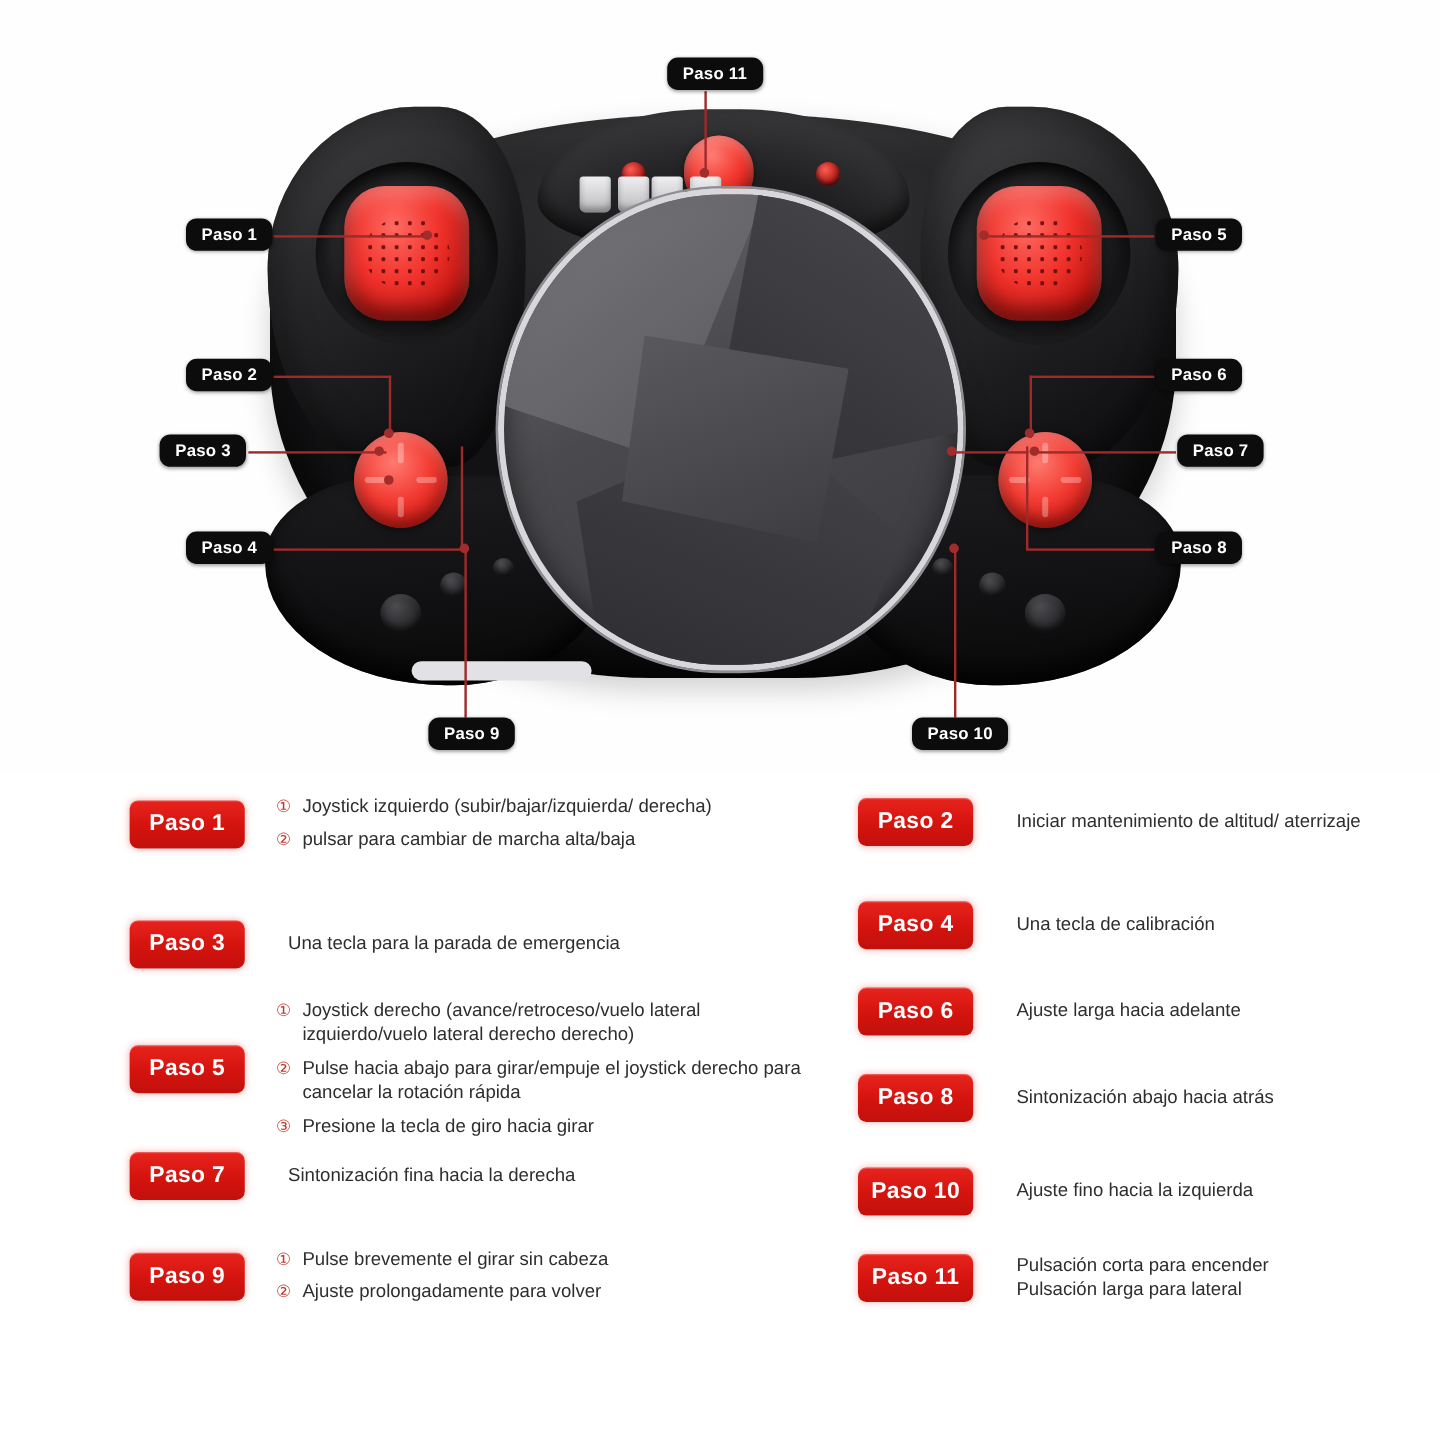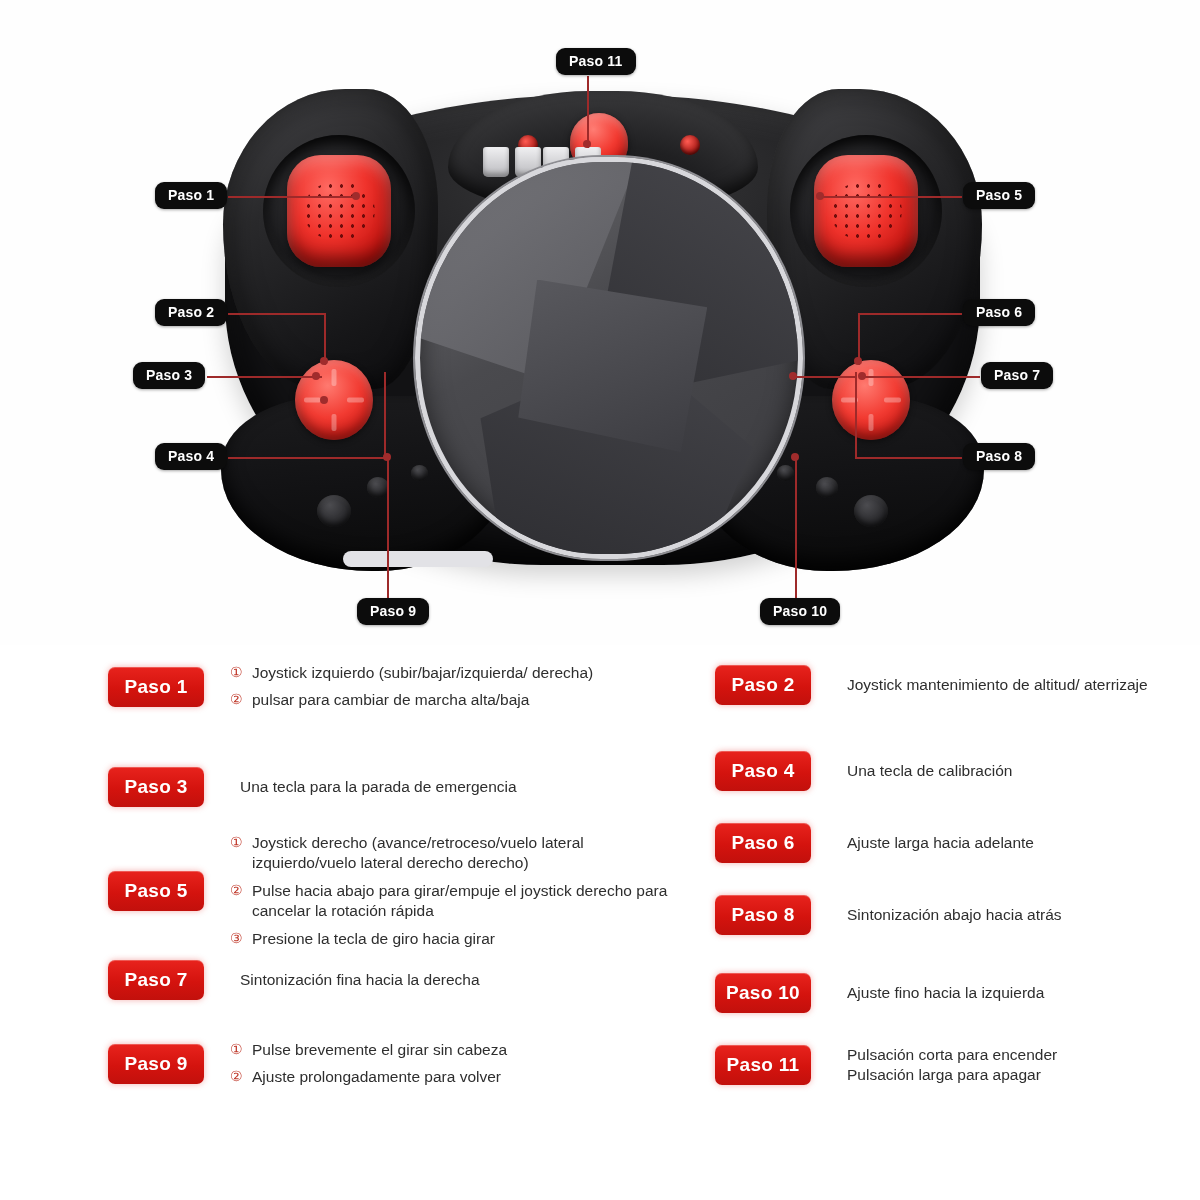--- a/index.html
+++ b/index.html
@@ -404,21 +404,21 @@
             <span class="txt">Ajuste prolongadamente para volver</span>
           </div>
         </div>
       </div>
     </div>
   <div class="col right" id="col-right">
       <div class="entry" style="top: 20px;">
         <div class="badge">Paso 2</div>
         <div class="desc plain">
           <div class="line">
-            <span class="txt">Joystick mantenimiento de altitud/ aterrizaje</span>
+            <span class="txt">Iniciar mantenimiento de altitud/ aterrizaje</span>
           </div>
         </div>
       </div>
       <div class="entry" style="top: 106px;">
         <div class="badge">Paso 4</div>
         <div class="desc plain">
           <div class="line">
             <span class="txt">Una tecla de calibración</span>
           </div>
         </div>
@@ -447,18 +447,18 @@
           </div>
         </div>
       </div>
       <div class="entry" style="top: 400px;">
         <div class="badge">Paso 11</div>
         <div class="desc plain">
           <div class="line">
             <span class="txt">Pulsación corta para encender</span>
           </div>
           <div class="line">
-            <span class="txt">Pulsación larga para apagar</span>
+            <span class="txt">Pulsación larga para lateral</span>
           </div>
         </div>
       </div>
     </div>
 </div>
 
 </body></html>

